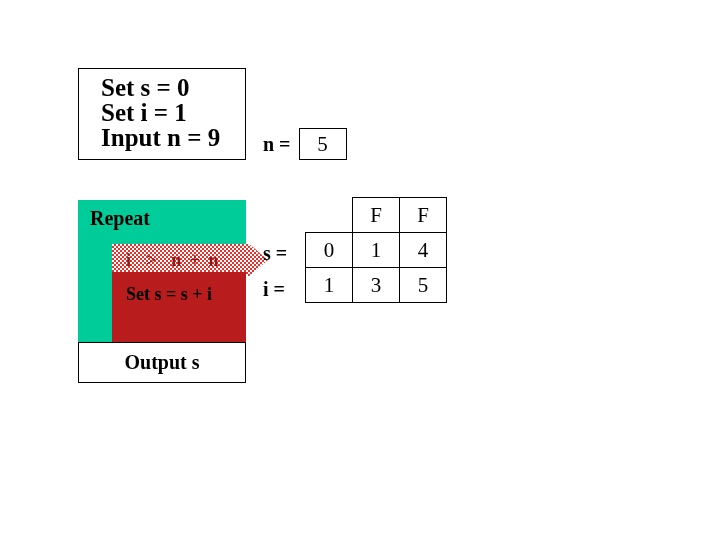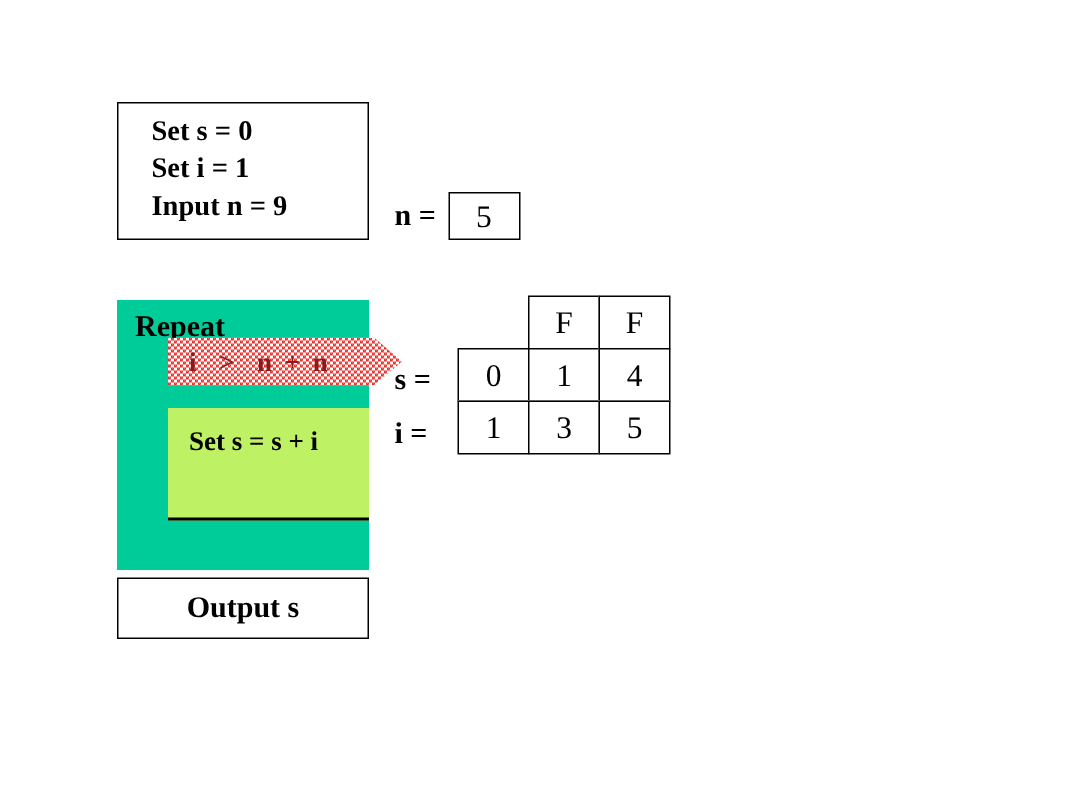--- a/index.html
+++ b/index.html
@@ -24,21 +24,21 @@
     width: 168px;
   }
 
   .proc-box {
     position: absolute;
     left: 0;
     box-sizing: border-box;
     background: #ffffff;
     border: 1.5px solid #000000;
     font-weight: bold;
-    font-size: 19px;
+    font-size: 25px;
     line-height: 25px;
     color: #000000;
   }
 
   #init-box {
     top: 0;
     width: 168px;
     height: 92px;
     padding: 6px 0 0 22px;
   }
@@ -60,21 +60,21 @@
     top: 7px;
     font-weight: bold;
     font-size: 20px;
     color: #000000;
   }
 
   
   #condition-arrow {
     position: absolute;
     left: 34px;
-    top: 25px;
+    top: 44px;
     width: 156px;
     height: 32px;
     background-color: #ffffff;
     background-image:
       linear-gradient(45deg, #e8312b 25%, transparent 25%, transparent 75%, #e8312b 75%),
       linear-gradient(45deg, #e8312b 25%, transparent 25%, transparent 75%, #e8312b 75%);
     background-size: 4px 4px;
     background-position: 0 0, 2px 2px;
     -webkit-clip-path: polygon(0 0, 88% 0, 100% 50%, 88% 100%, 0 100%);
     clip-path: polygon(0 0, 88% 0, 100% 50%, 88% 100%, 0 100%);
@@ -90,38 +90,37 @@
     white-space: pre;
   }
 
   #loop-body-box {
     position: absolute;
     left: 34px;
     top: 72px;
     width: 134px;
     height: 75px;
     box-sizing: border-box;
-    background: #bef264;
+    background: #b91c1c;
     border-bottom: 2px solid #000000;
     padding: 5px 0 0 14px;
     font-weight: bold;
     font-size: 18px;
     line-height: 34px;
   }
   #loop-body-box .line { white-space: pre; }
 
   #output-box {
     top: 274px;
     width: 168px;
     height: 41px;
     display: flex;
     align-items: center;
     justify-content: center;
     font-size: 20px;
-    margin-top: 43px;
   }
 
   
   #n-row {
     position: absolute;
     left: 263px;
     top: 128px;
     display: flex;
     align-items: center;
   }

